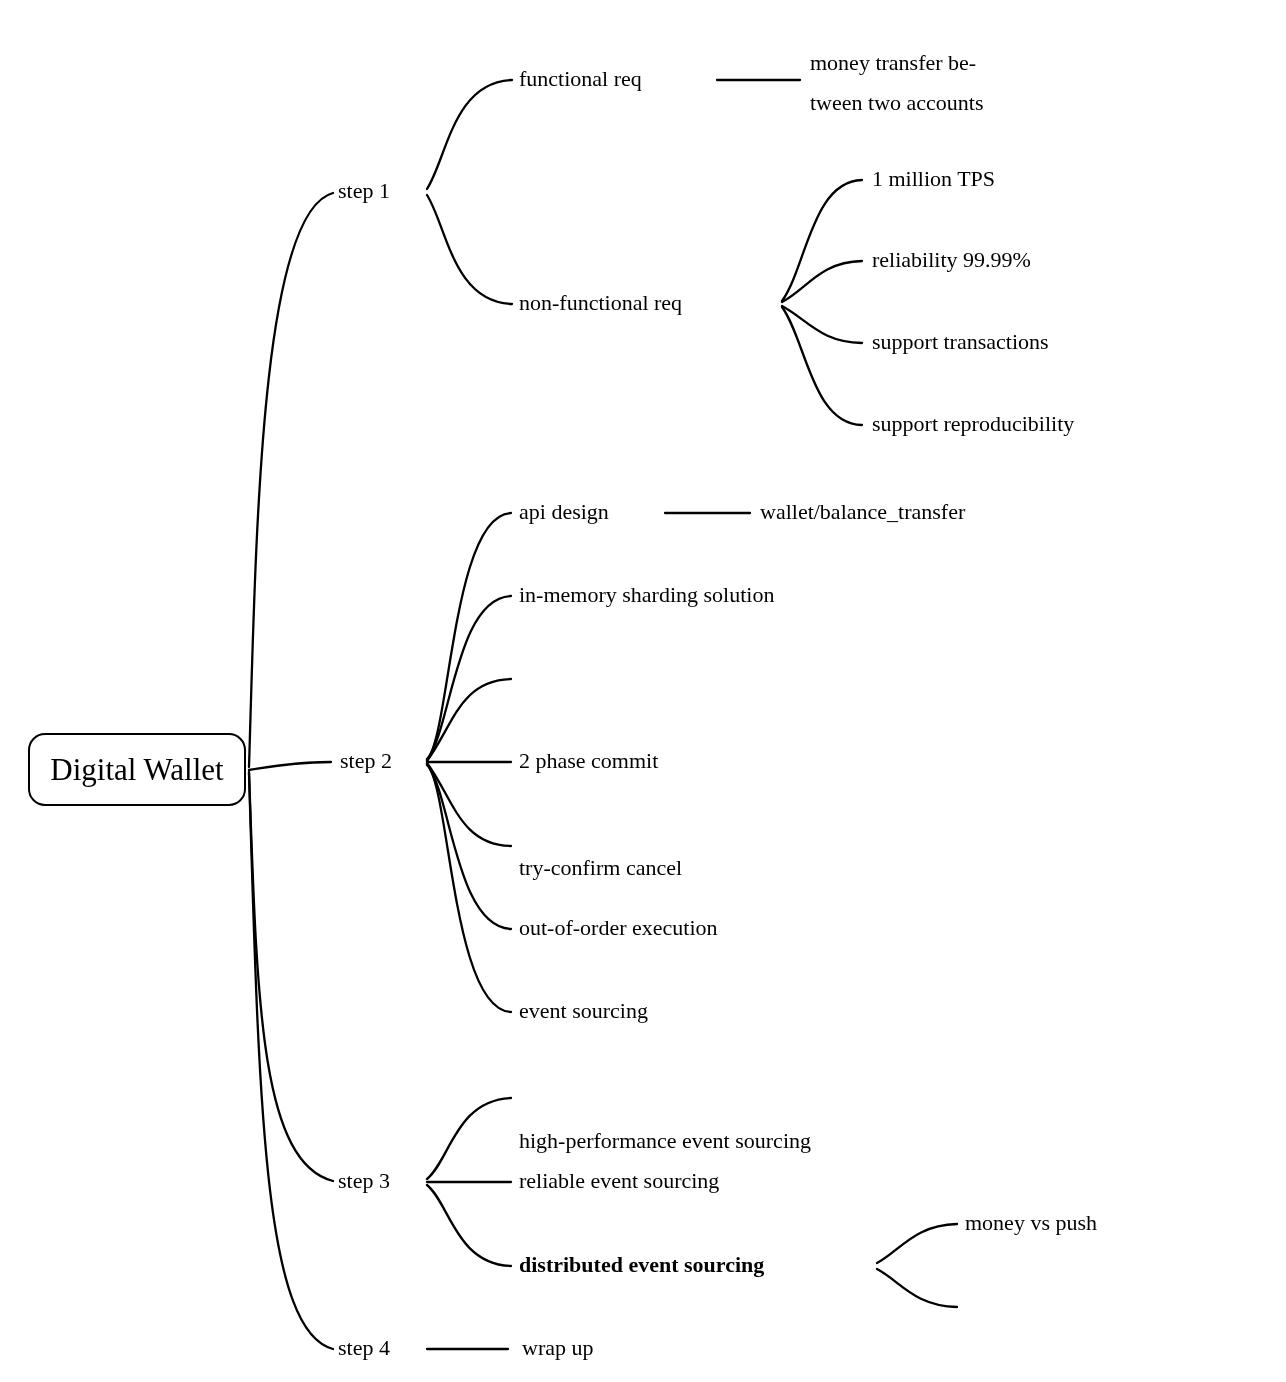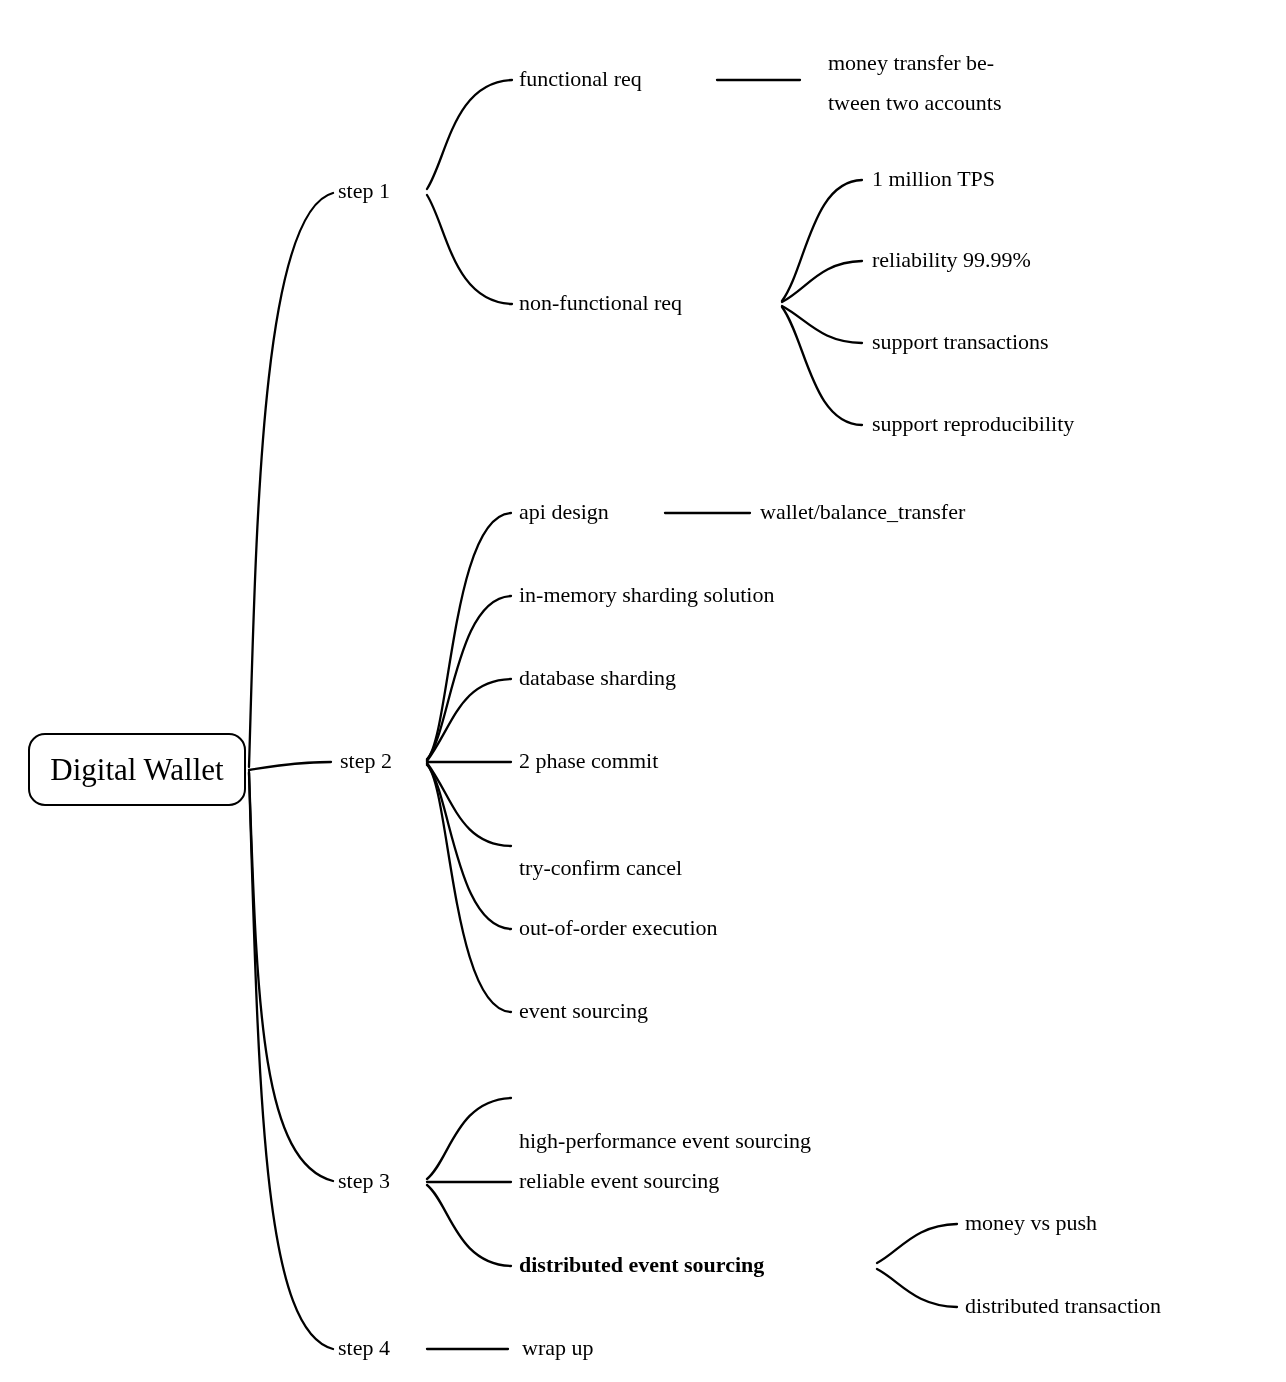--- a/index.html
+++ b/index.html
@@ -100,40 +100,38 @@
   <div class="root-node">
     <span>Digital Wallet</span>
   </div>
 
   <div class="node" style="left:338px; top:192px;">step 1</div>
   <div class="node" style="left:340px; top:762px;">step 2</div>
   <div class="node" style="left:338px; top:1182px;">step 3</div>
   <div class="node" style="left:338px; top:1349px;">step 4</div>
 
   <div class="node" style="left:519px; top:80px;">functional req</div>
-  <div class="node multiline" style="left:810px; top:85px;margin-left:18px;">
+  <div class="node multiline" style="left:810px; top:85px;">
     <span>money transfer be-</span>
     <span>tween two accounts</span>
   </div>
   <div class="node" style="left:519px; top:304px;">non-functional req</div>
   <div class="node" style="left:872px; top:180px;">1 million TPS</div>
   <div class="node" style="left:872px; top:261px;">reliability 99.99%</div>
   <div class="node" style="left:872px; top:343px;">support transactions</div>
   <div class="node" style="left:872px; top:425px;">support reproducibility</div>
 
   <div class="node" style="left:519px; top:513px;">api design</div>
   <div class="node" style="left:760px; top:513px;">wallet/balance_transfer</div>
   <div class="node" style="left:519px; top:596px;">in-memory sharding solution</div>
-  <div class="node" style="left:519px; top:679px;">database sharding</div>
   <div class="node" style="left:519px; top:762px;">2 phase commit</div>
   <div class="node" style="left:519px; top:846px;margin-top:23px;">try-confirm cancel</div>
   <div class="node" style="left:519px; top:929px;">out-of-order execution</div>
   <div class="node" style="left:519px; top:1012px;">event sourcing</div>
 
   <div class="node" style="left:519px; top:1098px;margin-top:44px;">high-performance event sourcing</div>
   <div class="node" style="left:519px; top:1182px;">reliable event sourcing</div>
   <div class="node" style="left:519px; top:1266px;font-weight:bold;">distributed event sourcing</div>
   <div class="node" style="left:965px; top:1224px;">money vs push</div>
-  <div class="node" style="left:965px; top:1307px;">distributed transaction</div>
 
   <div class="node" style="left:522px; top:1349px;">wrap up</div>
 
 </div>
 
 </body></html>

